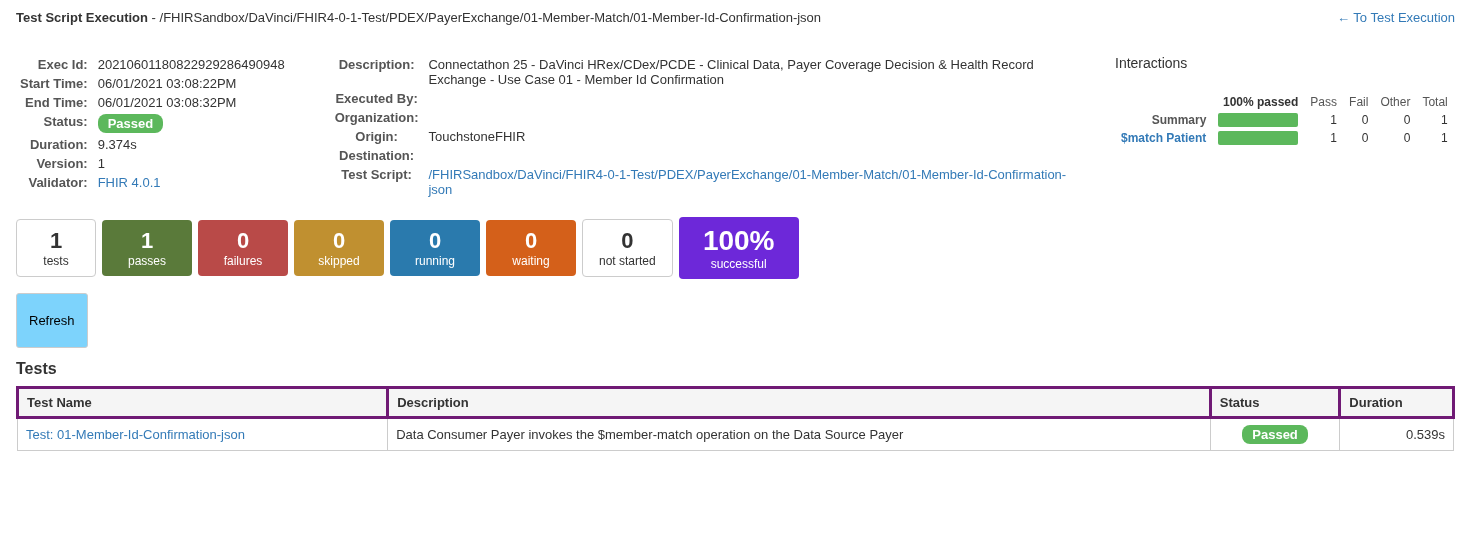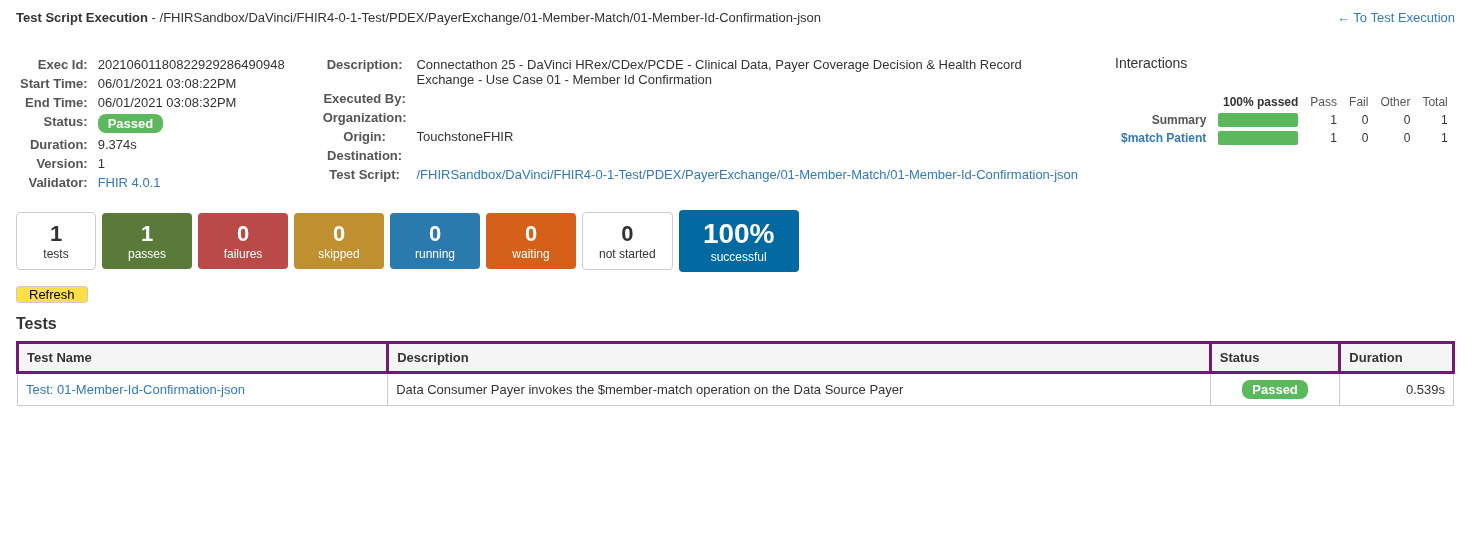--- a/index.html
+++ b/index.html
@@ -2,21 +2,21 @@
 <html><head>
   <meta charset="utf-8">
   <style>
     * { box-sizing: border-box; margin: 0; padding: 0; }
     body { font-family: Arial, sans-serif; font-size: 13px; color: #333; background: #fff; padding: 10px 16px; }
 
     .header { display: flex; justify-content: space-between; align-items: center; margin-bottom: 30px; }
     .back-link { color: #337ab7; text-decoration: none; font-size: 13px; white-space: nowrap; }
     .back-link:before { content: '← '; }
 
-    .info-section { display: flex; gap: 30px; margin-bottom: 18px; }
+    .info-section { display: flex; gap: 42px; margin-bottom: 18px; }
     .info-left { min-width: 220px; }
     .info-left table { border-collapse: collapse; }
     .info-left td { padding: 2px 4px; vertical-align: top; }
     .info-left td:first-child { font-weight: bold; text-align: right; padding-right: 6px; color: #555; white-space: nowrap; }
     .info-middle { flex: 1; }
     .info-middle table { border-collapse: collapse; }
     .info-middle td { padding: 2px 4px; vertical-align: top; }
     .info-middle td:first-child { font-weight: bold; text-align: center; padding-right: 6px; color: #555; white-space: nowrap; }
     .info-right { min-width: 340px; }
 
@@ -39,25 +39,25 @@
     .stat-box { border-radius: 4px; padding: 8px 16px; text-align: center; color: #fff; min-width: 90px; }
     .stat-box.tests { border: 1px solid #ccc; color: #333; background: #fff; min-width: 80px; }
     .stat-box .num { font-size: 22px; font-weight: bold; }
     .stat-box .lbl { font-size: 12px; }
     .stat-box.passes { background: #5a7a3a; }
     .stat-box.failures { background: #b94a48; }
     .stat-box.skipped { background: #c09030; }
     .stat-box.running { background: #2a7aad; }
     .stat-box.waiting { background: #d4601a; }
     .stat-box.not-started { border: 1px solid #ccc; color: #333; background: #fff; }
-    .stat-box.successful { background: #0369a1; min-width: 120px; }
+    .stat-box.successful { background: #6d28d9; min-width: 120px; }
     .stat-box.successful .num { font-size: 28px; }
 
     
-    .refresh-btn { border: 1px solid #ccc; background: #fde047; padding: 0 12px; border-radius: 3px; cursor: pointer; font-size: 13px; margin-bottom: 12px; }
+    .refresh-btn { border: 1px solid #ccc; background: #7dd3fc; padding: 19px 12px; border-radius: 3px; cursor: pointer; font-size: 13px; margin-bottom: 12px; }
 
     
     .tests-title { font-size: 16px; font-weight: bold; margin-bottom: 8px; }
     .tests-table { width: 100%; border-collapse: collapse; border: 1px solid #ccc; }
     .tests-table th { background: #f5f5f5; padding: 6px 8px; text-align: left; border: 3px solid #701a75; font-size: 13px; font-weight: bold; }
     .tests-table td { padding: 6px 8px; border: 1px solid #ccc; font-size: 13px; vertical-align: middle; }
     .tests-table td.status-cell { text-align: center; }
     .tests-table td.duration-cell { text-align: right; }
   </style>
 </head>

